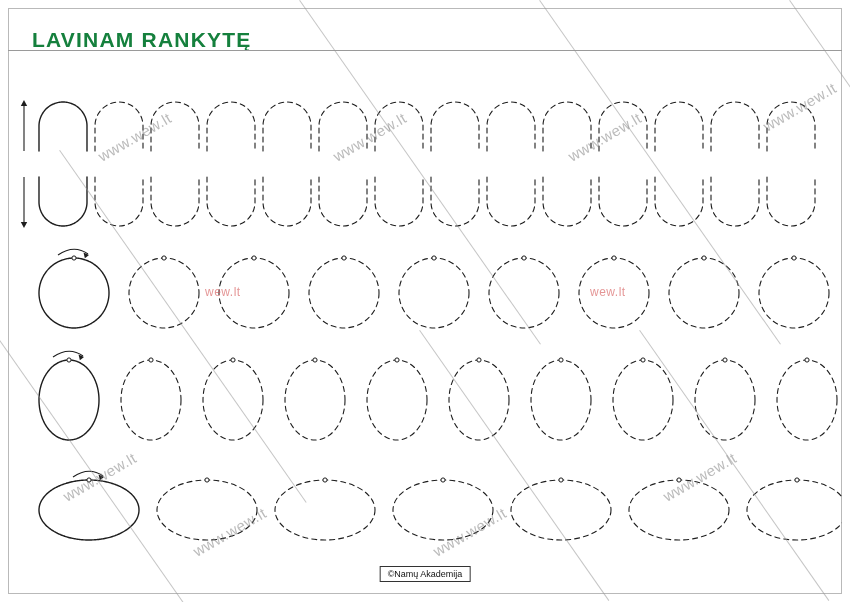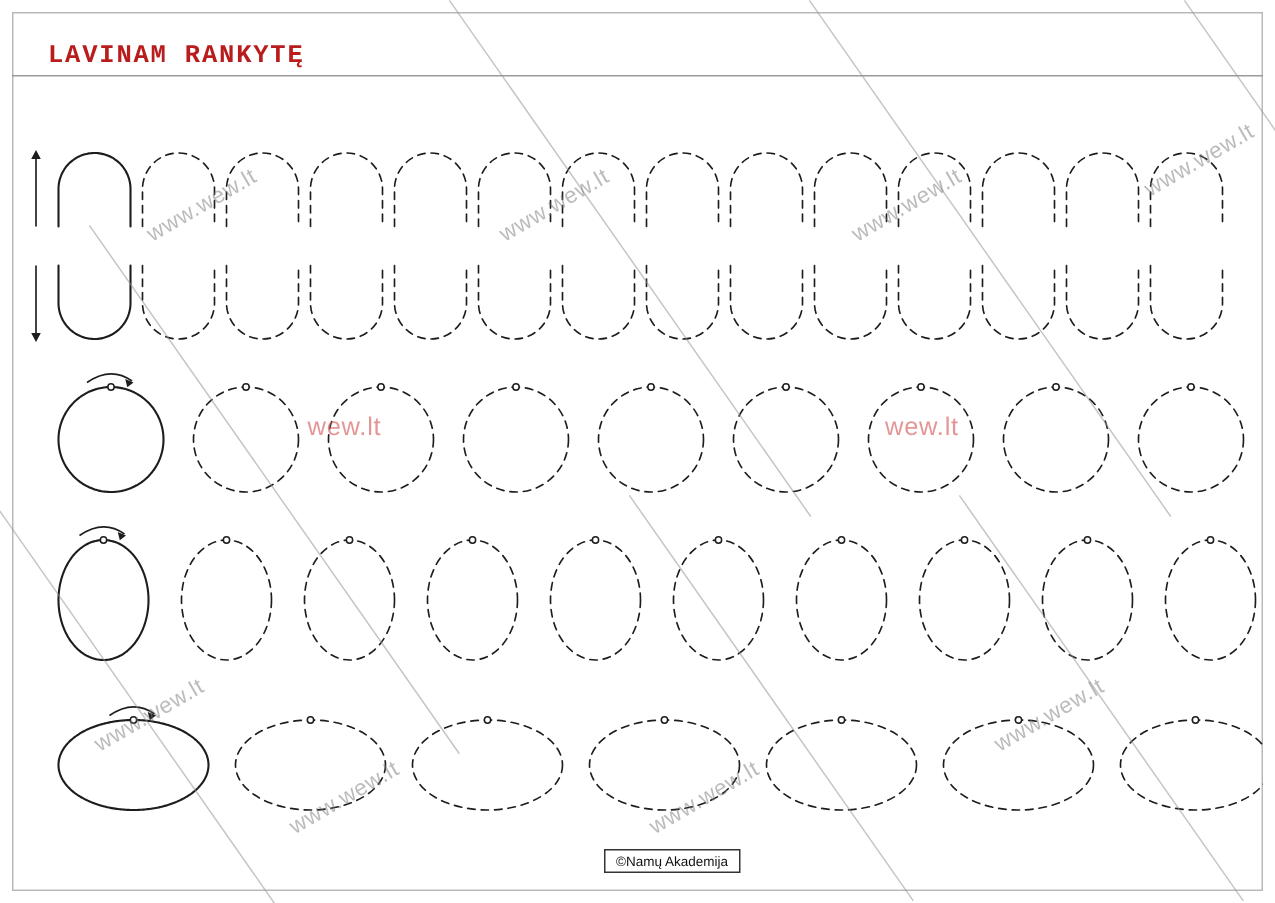--- a/index.html
+++ b/index.html
@@ -35,25 +35,25 @@
     left: 8px;
     top: 8px;
     width: 834px;
     height: 42px;
     box-sizing: border-box;
   }
   .title {
     position: absolute;
     left: 24px;
     top: 20px;
-    font-family: Liberation Mono, monospace;
+    font-family: Liberation Sans, sans-serif;
     font-weight: bold;
-    font-size: 17px;
+    font-size: 21px;
     letter-spacing: 1.2px;
-    color: #b91c1c;
+    color: #15803d;
     white-space: nowrap;
   }
   .name-label {
     position: absolute;
     right: 10px;
     top: 26px;
     font-family: "Liberation Sans", sans-serif;
     font-size: 12px;
     letter-spacing: 0.6px;
     color: #1a1a1a;
@@ -99,21 +99,20 @@
     left: 50%;
     transform: translateX(-50%);
     bottom: 20px;
     border: 1px solid #333;
     padding: 2px 7px;
     font-size: 9px;
     font-family: "Liberation Sans", sans-serif;
     color: #111;
     background: #fff;
     white-space: nowrap;
-    margin-left: 23px;
   }
   
   .wm-layer {
     position: absolute;
     left: 0;
     top: 0;
     width: 850px;
     height: 602px;
     pointer-events: none;
     overflow: hidden;
@@ -122,21 +121,22 @@
     position: absolute;
     font-family: "Liberation Sans", sans-serif;
     font-size: 15px;
     color: rgba(120,120,120,0.5);
     transform-origin: left top;
     white-space: nowrap;
     letter-spacing: 0.5px;
   }
   .wm.red {
     color: rgba(214,92,92,0.65);
-    font-size: 17px;
+    font-size: 12px;
+    margin-top: 10px;
   }
   .wm-line {
     position: absolute;
     height: 0;
     border-top: 1px solid rgba(150,150,150,0.55);
     transform-origin: left top;
   }
 </style>
 </head>
 <body>

